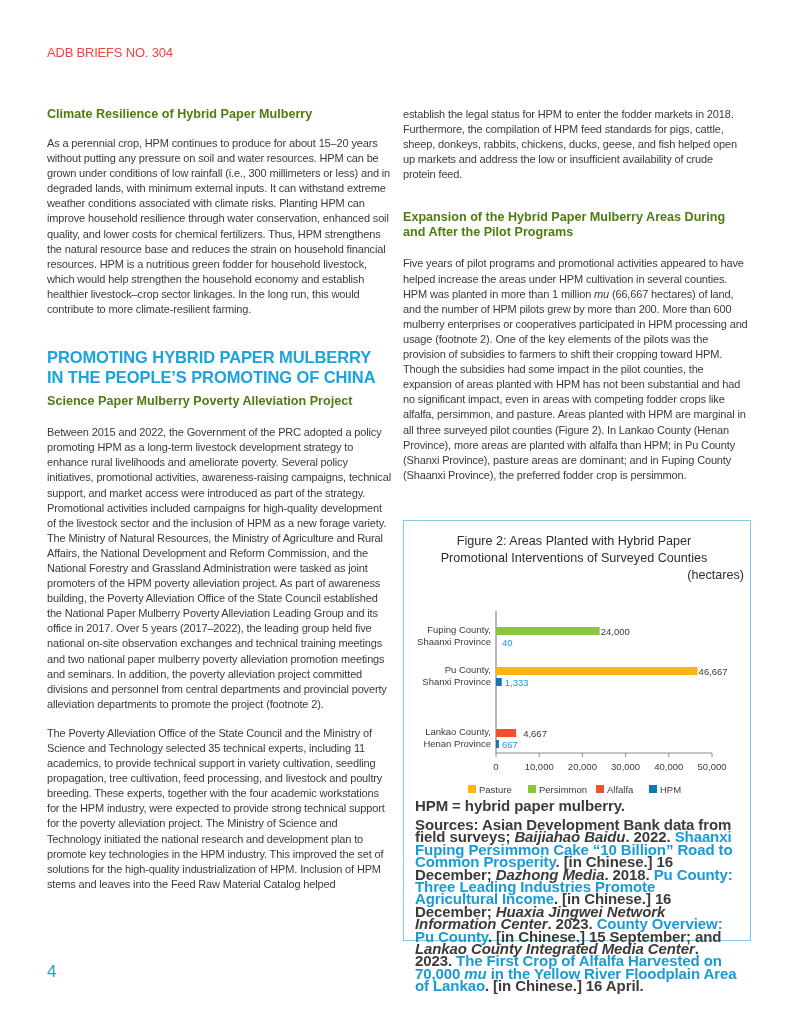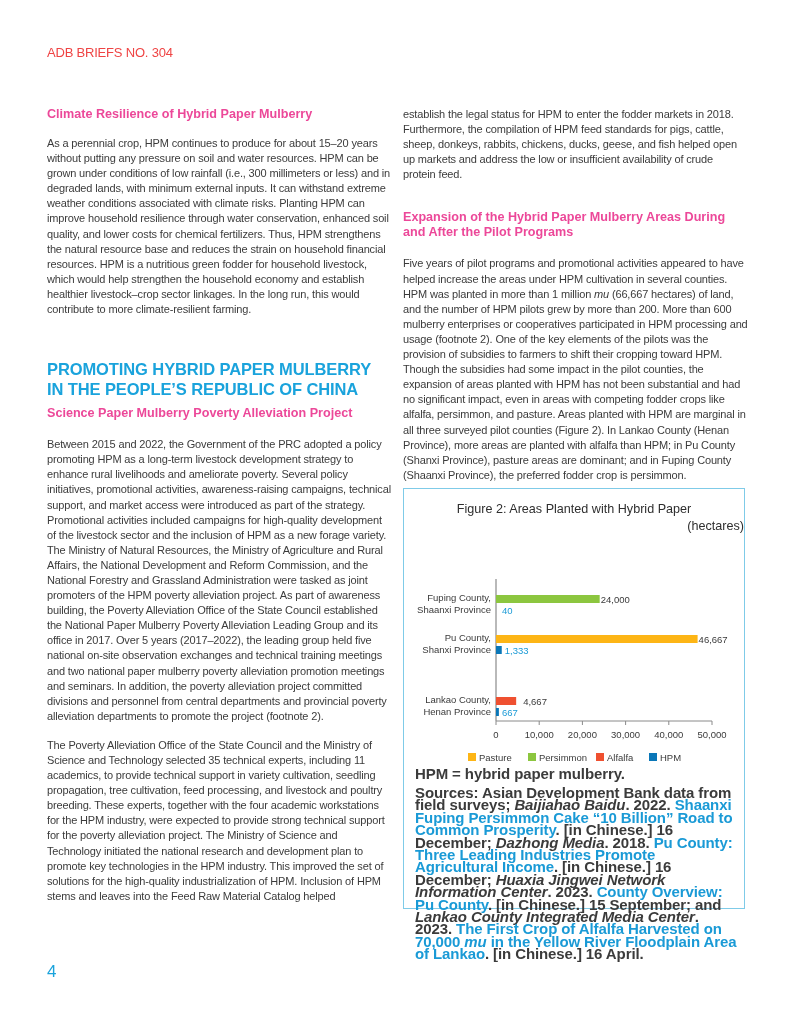--- a/index.html
+++ b/index.html
@@ -2,59 +2,60 @@
 <html><head>
 <meta charset="utf-8">
 <style>
   html, body { margin:0; padding:0; background:#ffffff; }
   body { width:791px; height:1024px; position:relative; overflow:hidden;
          font-family:"Liberation Sans", sans-serif; color:#3a3a3a; }
   .runhead { position:absolute; left:47px; top:45px; font-size:13px; color:#ef4444; letter-spacing:-0.2px; }
   .col { position:absolute; }
   .colL { left:47px; top:107px; width:345px; }
   .colR { left:403px; top:107px; width:345px; }
-  .h3 { font-weight:bold; font-size:12.6px; color:#ec4899; margin:0; line-height:15px; }
+  .h3 { font-weight:bold; font-size:12.6px; color:#4d7c0f; margin:0; line-height:15px; }
   .p { font-size:11px; line-height:15.1px; margin:0; color:#3b3b3b; letter-spacing:-0.15px; }
   .h2 { font-weight:bold; font-size:16.5px; line-height:20px; color:#1aa3dc; margin:0; letter-spacing:-0.1px; }
-  .figbox { position:absolute; left:403px; top:488px; width:340px; height:419px;
-            border:1.5px solid #7fcbe8; box-sizing:content-box; }
+  .figbox { position:absolute; left:403px; top:520px; width:340px; height:419px;
+            border:1.5px solid #7fcbe8; box-sizing:content-box;padding-left:6px; }
   .figtitle { position:absolute; left:0; top:12px; width:340px; text-align:center;
               font-size:12.6px; line-height:17px; color:#2e2e2e; }
   .figtitle .unit { display:block;text-align:right; }
   svg text { font-family:"Liberation Sans", sans-serif; }
   .fignote { position:absolute; left:11px; font-size:15px; line-height:12.4px; color:#3b3b3b; width:322px; letter-spacing:-0.1px;font-weight:bold; }
   .lnk { color:#1a9ad6; }
   .pagenum { position:absolute; left:47px; top:962px; font-size:17px; color:#1aa3dc; }
 </style>
 </head>
 <body>
 
 <div class="runhead">ADB BRIEFS NO. 304</div>
 
 <div class="col colL">
   <h3 class="h3">Climate Resilience of Hybrid Paper Mulberry</h3>
   <p class="p" style="margin-top:14px">As a perennial crop, HPM continues to produce for about 15–20 years without putting any pressure on soil and water resources. HPM can be grown under conditions of low rainfall (i.e., 300 millimeters or less) and in degraded lands, with minimum external inputs. It can withstand extreme weather conditions associated with climate risks. Planting HPM can improve household resilience through water conservation, enhanced soil quality, and lower costs for chemical fertilizers. Thus, HPM strengthens the natural resource base and reduces the strain on household financial resources. HPM is a nutritious green fodder for household livestock, which would help strengthen the household economy and establish healthier livestock–crop sector linkages. In the long run, this would contribute to more climate-resilient farming.</p>
-  <h2 class="h2" style="margin-top:42px">
+  <h2 class="h2" style="margin-top:30px">
     <span>PROMOTING HYBRID PAPER MULBERRY</span><br>
-    <span>IN THE PEOPLE’S REPUBLIC OF CHINA</span>
+    <span>IN THE PEOPLE’S PROMOTING OF CHINA</span>
   </h2>
   <h3 class="h3" style="margin-top:7px">Science Paper Mulberry Poverty Alleviation Project</h3>
   <p class="p" style="margin-top:16px">Between 2015 and 2022, the Government of the PRC adopted a policy promoting HPM as a long-term livestock development strategy to enhance rural livelihoods and ameliorate poverty. Several policy initiatives, promotional activities, awareness-raising campaigns, technical support, and market access were introduced as part of the strategy. Promotional activities included campaigns for high-quality development of the livestock sector and the inclusion of HPM as a new forage variety. The Ministry of Natural Resources, the Ministry of Agriculture and Rural Affairs, the National Development and Reform Commission, and the National Forestry and Grassland Administration were tasked as joint promoters of the HPM poverty alleviation project. As part of awareness building, the Poverty Alleviation Office of the State Council established the National Paper Mulberry Poverty Alleviation Leading Group and its office in 2017. Over 5 years (2017–2022), the leading group held five national on-site observation exchanges and technical training meetings and two national paper mulberry poverty alleviation promotion meetings and seminars. In addition, the poverty alleviation project committed divisions and personnel from central departments and provincial poverty alleviation departments to promote the project (footnote 2).</p>
   <p class="p" style="margin-top:14px">The Poverty Alleviation Office of the State Council and the Ministry of Science and Technology selected 35 technical experts, including 11 academics, to provide technical support in variety cultivation, seedling propagation, tree cultivation, feed processing, and livestock and poultry breeding. These experts, together with the four academic workstations for the HPM industry, were expected to provide strong technical support for the poverty alleviation project. The Ministry of Science and Technology initiated the national research and development plan to promote key technologies in the HPM industry. This improved the set of solutions for the high-quality industrialization of HPM. Inclusion of HPM stems and leaves into the Feed Raw Material Catalog helped</p>
 </div>
 
 <div class="col colR">
   <p class="p">establish the legal status for HPM to enter the fodder markets in 2018. Furthermore, the compilation of HPM feed standards for pigs, cattle, sheep, donkeys, rabbits, chickens, ducks, geese, and fish helped open up markets and address the low or insufficient availability of crude protein feed.</p>
   <h3 class="h3" style="margin-top:28px">Expansion of the Hybrid Paper Mulberry Areas During and After the Pilot Programs</h3>
   <p class="p" style="margin-top:16px"><span>Five years of pilot programs and promotional activities appeared to have helped increase the areas under HPM cultivation in several counties. HPM was planted in more than 1 million </span><i>mu</i><span> (66,667 hectares) of land, and the number of HPM pilots grew by more than 200. More than 600 mulberry enterprises or cooperatives participated in HPM processing and usage (footnote 2). One of the key elements of the pilots was the provision of subsidies to farmers to shift their cropping toward HPM. Though the subsidies had some impact in the pilot counties, the expansion of areas planted with HPM has not been substantial and had no significant impact, even in areas with competing fodder crops like alfalfa, persimmon, and pasture. Areas planted with HPM are marginal in all three surveyed pilot counties (Figure 2). In Lankao County (Henan Province), more areas are planted with alfalfa than HPM; in Pu County (Shanxi Province), pasture areas are dominant; and in Fuping County (Shaanxi Province), the preferred fodder crop is persimmon.</span></p>
 </div>
 
 <div class="figbox">
   <div class="figtitle">
     <span style="display:block">Figure 2: Areas Planted with Hybrid Paper</span>
+    <span style="display:block">Promotional Interventions of Surveyed Counties</span>
     <span class="unit">(hectares)</span>
   </div>
 
   <svg id="chart" width="340" height="260" style="position:absolute;left:0;top:86px" xmlns="http://www.w3.org/2000/svg">
       <line x1="92" y1="4" x2="92" y2="146" stroke="#8a8a8a" stroke-width="1.2"></line>
       <line x1="92" y1="146" x2="308" y2="146" stroke="#8a8a8a" stroke-width="1"></line>
       <line x1="92" y1="146" x2="92" y2="150" stroke="#8a8a8a" stroke-width="1"></line>
       <text x="92" y="163" text-anchor="middle" font-size="9.5" fill="#3a3a3a">0</text>
       <line x1="135.2" y1="146" x2="135.2" y2="150" stroke="#8a8a8a" stroke-width="1"></line>
       <text x="135.2" y="163" text-anchor="middle" font-size="9.5" fill="#3a3a3a">10,000</text>

